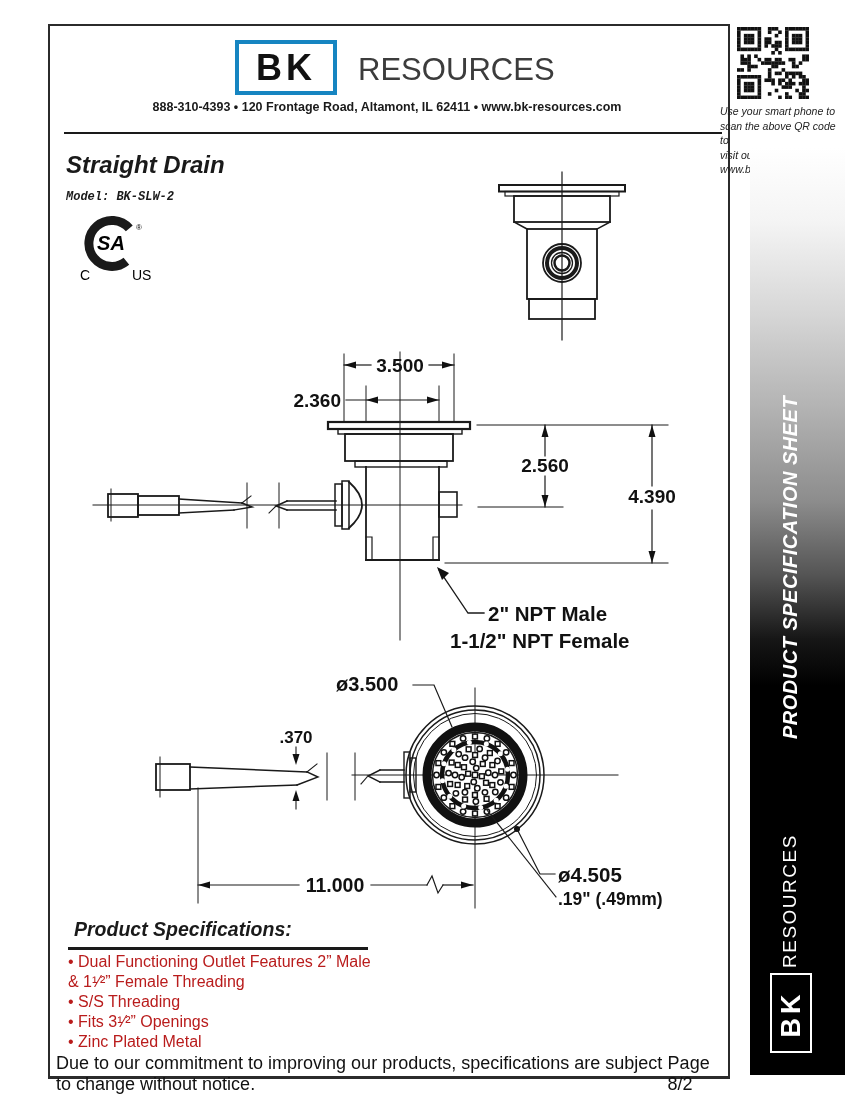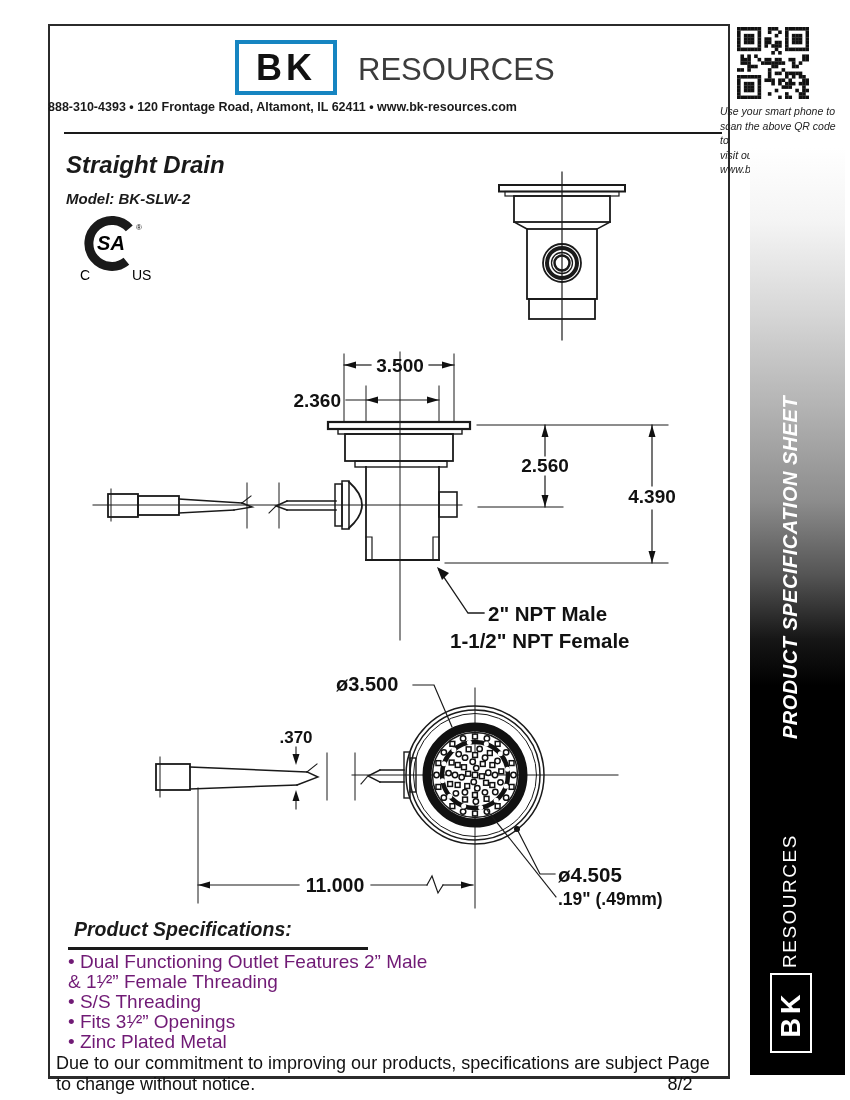--- a/index.html
+++ b/index.html
@@ -6,46 +6,46 @@
   .page{position:relative;width:850px;height:1100px;background:#fff;overflow:hidden;
         font-family:"Liberation Sans",sans-serif;color:#1a1a1a;}
   .abs{position:absolute;}
   .page-border{left:48px;top:24px;width:678px;height:1050px;border:2px solid #2b2b2b;border-bottom-width:3px;}
   
   .bk-box{left:235px;top:40px;width:94px;height:47px;border:4px solid #1685c1;
           display:flex;align-items:center;justify-content:center;}
   .bk-box span{font-size:36px;font-weight:bold;letter-spacing:4px;color:#111;}
   .resources-text{left:358px;top:51px;font-size:32px;color:#3c3c3c;letter-spacing:0px;
                   transform:scaleX(0.97);transform-origin:left top;}
-  .contact-line{left:48px;top:100px;width:678px;font-size:12.5px;font-weight:bold;}
+  .contact-line{left:48px;top:100px;width:678px;text-align:center;font-size:12.5px;font-weight:bold;}
   .header-rule{left:64px;top:132px;width:658px;height:2px;background:#1a1a1a;}
   
   .product-title{left:66px;top:151px;font-size:24px;font-weight:bold;font-style:italic;text-align:right;}
-  .product-model{left:66px;top:190px;font-size:15px;font-weight:bold;font-style:italic;}
+  .product-model{left:66px;top:190px;font-size:12px;font-weight:bold;font-style:italic;font-family:Liberation Mono, monospace;}
   
   .qr{left:737px;top:27px;width:72px;height:72px;}
   .qr svg{display:block;}
   .qr-caption{left:720px;top:104px;width:118px;text-align:left;font-style:italic;
               font-size:10.5px;line-height:14.5px;color:#222;}
   .side-rail{left:750px;top:148px;width:95px;height:927px;
      background:linear-gradient(180deg,#ffffff 0%,#f4f4f4 8%,#d6d6d6 18%,#b3b3b3 28%,#8d8d8d 38%,#555 46%,#161616 53%,#000 58%,#000 100%);}
   .rail-title{left:642px;top:576px;width:300px;height:26px;transform:rotate(-90deg);
               text-align:center;color:#fff;font-size:20px;font-weight:bold;font-style:italic;letter-spacing:0.5px;white-space:nowrap;}
   .rail-resources{left:725px;top:890px;width:132px;height:24px;transform:rotate(-90deg);
               text-align:center;color:#fff;font-size:19px;letter-spacing:1.5px;white-space:nowrap;}
   .rail-bk-box{left:770px;top:973px;width:42px;height:80px;border:2.5px solid #fff;box-sizing:border-box;}
   .rail-bk-text{left:756px;top:999px;width:70px;height:30px;transform:rotate(-90deg);
               text-align:center;color:#fff;font-size:27px;font-weight:bold;letter-spacing:4px;}
   
   .drawing{left:0;top:0;width:850px;height:1100px;}
   .drawing text{fill:#111;font-family:"Liberation Sans",sans-serif;font-weight:bold;}
   
   .spec-heading{left:74px;top:918px;font-size:19.5px;font-weight:bold;font-style:italic;}
   .spec-rule{left:68px;top:947px;width:300px;height:2.5px;background:#1a1a1a;}
-  .spec-lines{left:68px;top:952px;width:420px;font-size:19px;line-height:20px;color:#701a75;}
+  .spec-lines{left:68px;top:952px;width:420px;font-size:16px;line-height:20px;color:#b91c1c;}
   .spec-lines div{margin-bottom:0px;}
   
   .footer{left:56px;top:1053px;width:666px;display:flex;justify-content:space-between;
           font-size:18px;color:#111;}
 </style>
 </head>
 <body>
 
 <div class="page">
 

